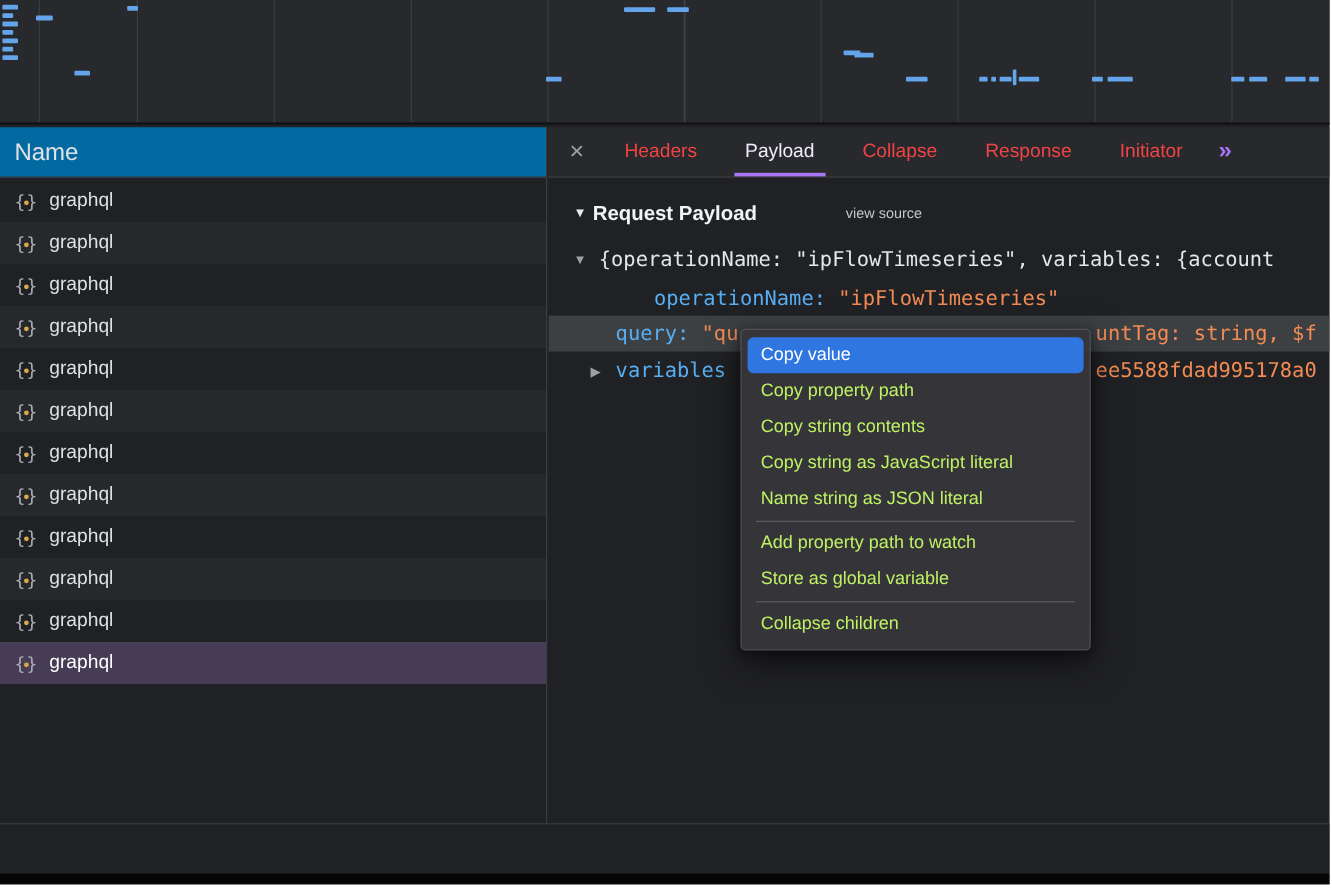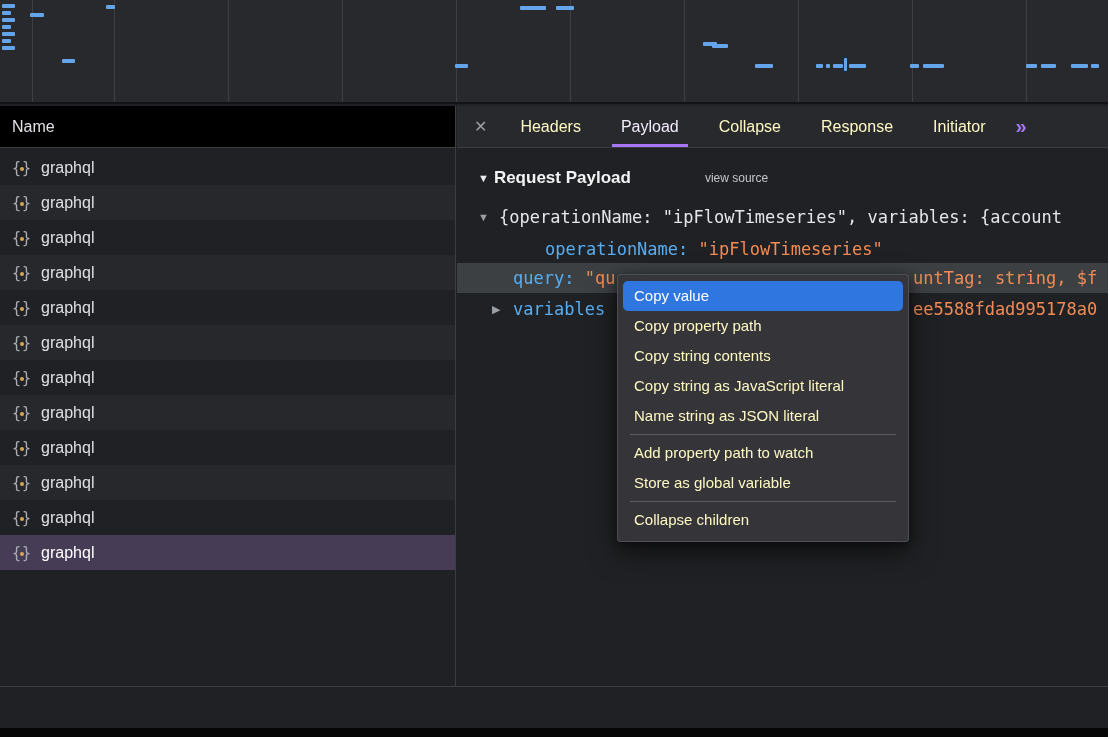--- a/index.html
+++ b/index.html
@@ -12,40 +12,40 @@
   .timeline { position:absolute; top:0; left:0; width:100%; height:104px;
               background:#28292d;
               background-image:repeating-linear-gradient(to right,#3e3f44 0 1px,transparent 1px 114px);
               background-position:114px 0;
               border-bottom:2px solid #131316; }
   .tl-bar { position:absolute; background:#64a4ea; border-radius:1px; }
 
   
   .network-panel { position:absolute; top:106px; left:0; width:456px; height:580px;
                    border-right:1px solid #3c3d41; }
-  .net-header { height:42px; line-height:42px; padding-left:12px; font-size:16px;
-                color:#dfe1e5; background:#000000; border-bottom:1px solid #3c3d41; }
+  .net-header { height:42px; line-height:42px; padding-left:12px; font-size:20px;
+                color:#dfe1e5; background:#0369a1; border-bottom:1px solid #3c3d41; }
   .net-list { padding-top:2px; }
   .net-row { height:35px; display:flex; align-items:center; padding-left:12px;
              font-size:16px; color:#dde0e4; }
   .net-row.alt { background:#27282c; }
   .net-row.selected { background:#463c56; color:#ffffff; }
   .json-icon { font-family:"DejaVu Sans Mono",monospace; font-size:15px; color:#a9aeb6;
                margin-right:9px; position:relative; letter-spacing:1px; }
   .json-icon .dot { position:absolute; left:8px; top:8px; width:4px; height:4px;
                     border-radius:50%; background:#d8a84e; }
 
   
   .tabbar { position:absolute; top:106px; left:457px; right:0; height:42px;
             background:#28292d; border-bottom:1px solid #3c3d41;
             display:flex; align-items:stretch; }
   .tab-close { align-self:center; padding:0 13px 0 17px; font-size:16px; color:#9aa0a6; }
   .tabs { display:flex; }
   .tab { display:flex; align-items:center; padding:0 9px; margin:0 11px; font-size:16px;
-         color:#fef9c3; border-bottom:3px solid transparent; border-top:3px solid transparent; }
+         color:#ef4444; border-bottom:3px solid transparent; border-top:3px solid transparent; }
   .tab.active { color:#f1ebfd; border-bottom-color:#a876f5; }
   .tab-overflow { align-self:center; margin-left:10px; font-size:20px; font-weight:bold;
                   color:#a876f5; }
 
   
   .payload-pane { position:absolute; top:148px; left:457px; right:0; height:538px; overflow:hidden; }
   .p-title-row { position:absolute; top:18px; left:0; right:0; height:24px;
                  display:flex; align-items:center; padding-left:21px; }
   .p-tri { font-size:11px; color:#e8eaed; margin-right:5px; }
   .p-title { font-size:17px; font-weight:bold; color:#f1f3f4; }
@@ -68,21 +68,21 @@
   .statusbar { position:absolute; left:0; right:0; top:686px; height:42px;
                background:#202124; border-top:1px solid #3c3d41; }
   .bottom-strip { position:absolute; left:0; right:0; bottom:0; height:9px; background:#060607; }
 
   
   .context-menu { position:absolute; left:617px; top:274px; width:292px;
                   background:rgba(53,53,58,0.98); border:1px solid rgba(130,130,140,0.35);
                   border-radius:4px; padding:6px 0; z-index:10;
                   box-shadow:0 10px 28px rgba(0,0,0,0.55), 0 2px 8px rgba(0,0,0,0.4); }
   .menu-item { height:30px; line-height:30px; margin:0 5px; padding:0 11px; border-radius:5px;
-               font-size:15px; color:#fef9c3; white-space:nowrap; }
+               font-size:15px; color:#bef264; white-space:nowrap; }
   .menu-item.highlighted { background:#2f76e0; color:#ffffff; }
   .menu-sep { height:1px; margin:3px 12px; background:#5b5b61; }
 </style>
 </head>
 <body>
 
 <div class="app">
 
   <div class="timeline">
       <div class="tl-bar" style="left: 2px; top: 4px; width: 13px; height: 4px;"></div>

